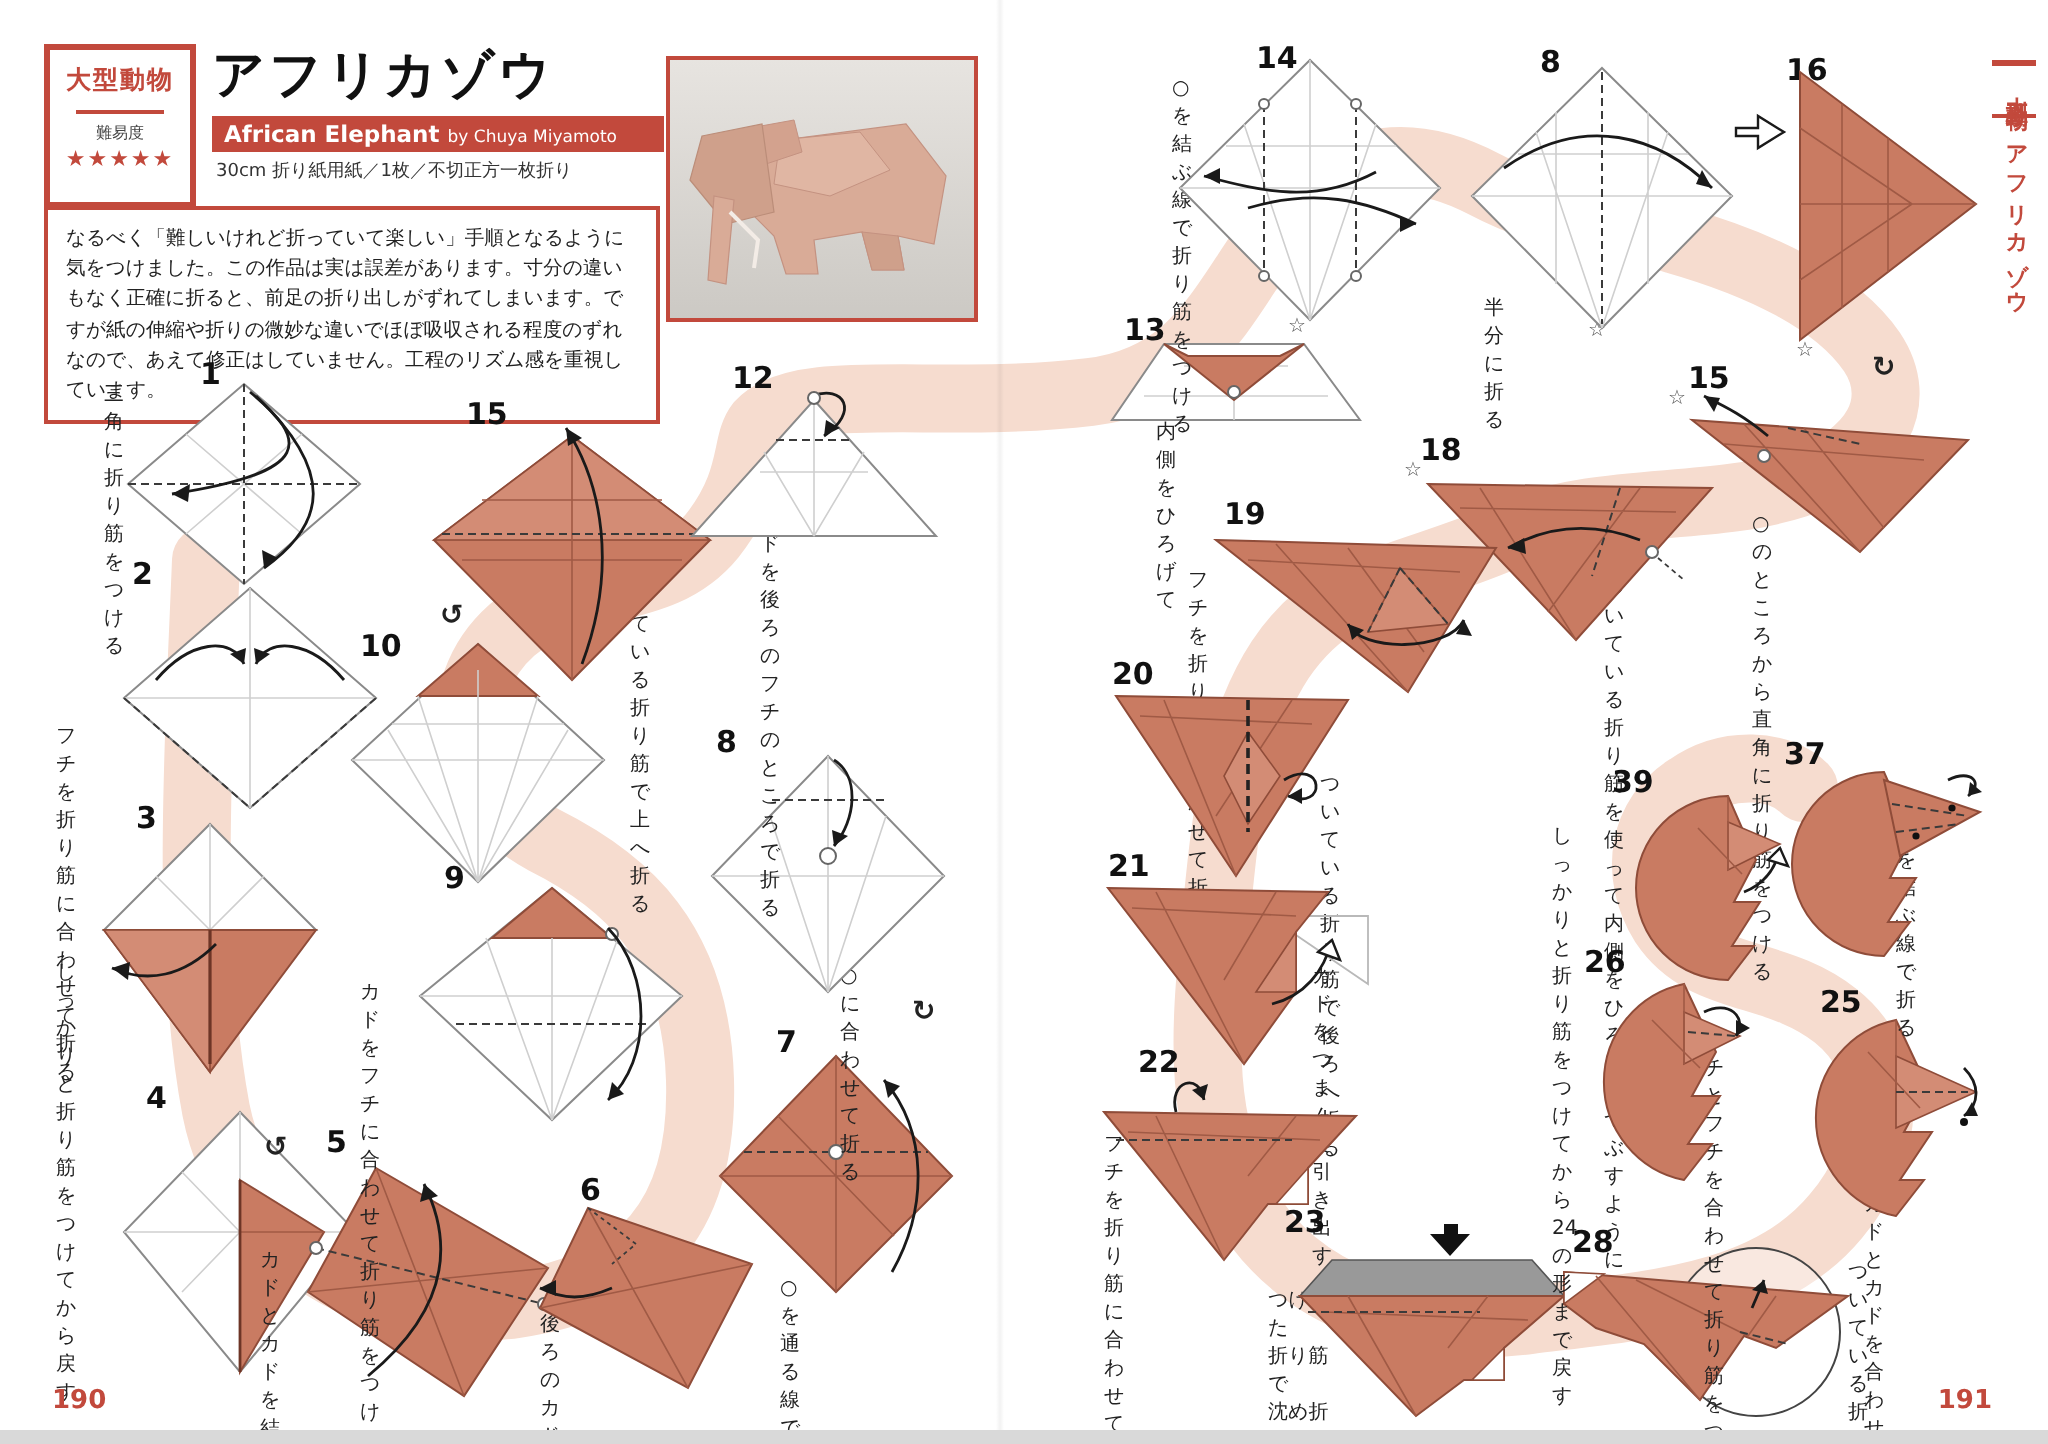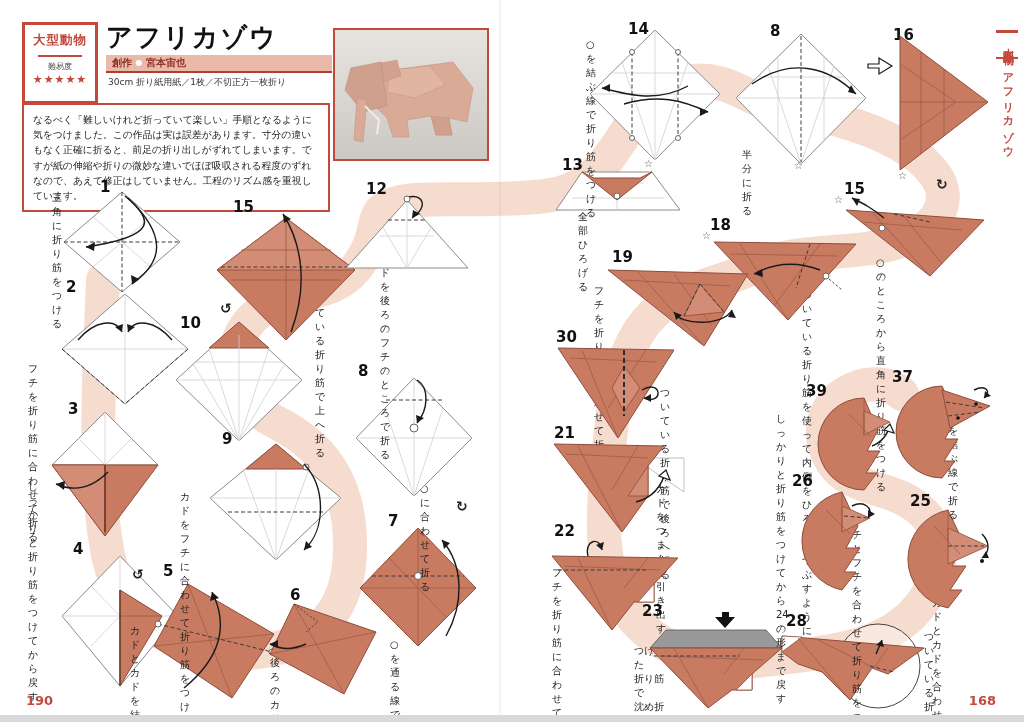--- a/index.html
+++ b/index.html
@@ -70,24 +70,23 @@
 
 <div class="badge">
   <div class="cat">大型動物</div>
   <div class="rule"></div>
   <div class="diff">難易度</div>
   <div class="stars">★★★★★</div>
 </div>
 
 <div class="titleblock">
   <div class="title">アフリカゾウ</div>
-  <div class="band2">
-    <span>創作</span>
-    <span class="dot">●</span>
-    <span>宮本宙也</span>
+  <div class="band1">
+    <span>African Elephant</span>
+    <span class="by">by Chuya Miyamoto</span>
   </div>
   <div class="spec">30cm 折り紙用紙／1枚／不切正方一枚折り</div>
 </div>
 
 <div class="introbox">
   <span>なるべく「難しいけれど折っていて楽しい」手順となるように気をつけました。この作品は実は誤差があります。寸分の違いもなく正確に折ると、前足の折り出しがずれてしまいます。ですが紙の伸縮や折りの微妙な違いでほぼ吸収される程度のずれなので、あえて修正はしていません。工程のリズム感を重視しています。</span>
 </div>
 
 <div class="photo">
   <svg width="151" height="128" viewBox="0 0 151 128">
@@ -283,21 +282,21 @@
     <path class="lc" d="M 65 4 V 72 M 38 40 L 92 40 M 65 72 L 40 30 M 65 72 L 90 30"></path>
     <path class="dash" d="M 46 24 H 84"></path>
     <path class="arr" d="M 64 2 C 80 -4 88 10 70 22"></path>
       <polygon class="ah" points="70,22 71,14 78,18"></polygon>
     <circle class="cir" cx="65" cy="3" r="3"></circle>
   </svg>
 </div>
 
 <div class="step" style="left:548px;top:156px">
   <span class="num" style="left:14px;top:0">13</span>
-  <div class="cap" style="left:30px;top:54px">全部ひろげる</div>
+  <div class="cap" style="left:30px;top:54px">内側をひろげて</div>
   <svg style="left:4px;top:12px" width="132" height="46">
     <polygon class="wp" points="30,4 100,4 128,42 4,42"></polygon>
     <path class="lc" d="M 65 22 V 42 M 20 30 H 112 M 40 15 L 92 15"></path>
     <polygon class="cp" points="30,4 65,32 100,4 88,10 42,10"></polygon>
     <circle class="cir" cx="65" cy="28" r="3"></circle>
   </svg>
 </div>
 
 <div class="step" style="left:586px;top:20px">
   <span class="num" style="left:42px;top:0">14</span>
@@ -390,21 +389,21 @@
     <path class="dc" d="M 34 6 L 100 80 M 20 14 L 126 20 M 70 8 L 108 60"></path>
     <polygon class="cp2" points="96,18 120,46 80,50"></polygon>
     <path class="dash" d="M 96 18 L 80 50 M 96 18 L 120 46"></path>
     <path class="arr" d="M 70 46 C 76 60 120 60 128 44"></path>
     <polygon class="ah" points="70,46 72,54 78,49"></polygon>
       <polygon class="ah" points="128,44 124,51 132,52"></polygon>
   </svg>
 </div>
 
 <div class="step" style="left:548px;top:328px">
-  <span class="num" style="left:8px;top:0">30</span>
+  <span class="num" style="left:8px;top:0">20</span>
   <div class="cap" style="left:112px;top:58px">ついている
 折り筋で
 後ろへ折る</div>
   <svg style="left:8px;top:16px" width="125" height="98">
     <polygon class="cp" points="2,4 118,6 62,94"></polygon>
     <path class="dc" d="M 26 6 L 62 94 M 14 14 L 100 18 M 90 6 L 52 64"></path>
     <polygon class="cp2" points="68,22 84,44 68,68 56,44"></polygon>
     <path d="M 68 6 V 72" stroke="#222" stroke-width="1.8" stroke-dasharray="5 3"></path>
     <path class="arr" d="M 86 46 C 106 34 108 62 88 54"></path>
       <polygon class="ah" points="88,54 95,50 95,58"></polygon>
@@ -419,21 +418,21 @@
     <polygon points="82,18 132,18 132,52" fill="none" stroke="#b9b9b9" stroke-width="0.9"></polygon>
     <polygon class="cp" points="2,4 112,6 96,26 96,56 70,92"></polygon>
     <path class="dc" d="M 26 6 L 70 92 M 14 14 L 96 18 M 86 6 L 60 50"></path>
     <polygon class="cp2" points="96,26 96,56 76,56"></polygon>
     <path class="arr" d="M 84 62 C 100 58 110 46 114 30"></path>
       <polygon class="oa" points="114,30 107,36 118,40"></polygon>
   </svg>
 </div>
 
 <div class="step" style="left:542px;top:522px">
-  <span class="num" style="left:12px;top:0">22</span>
+  <span class="num" style="left:27px;top:0">22</span>
   <div class="cap" style="left:10px;top:44px">フチを
 折り筋に
 合わせて
 折り筋をつける</div>
   <svg style="left:8px;top:16px" width="135" height="96">
     <polygon class="cp" points="2,18 128,20 104,46 104,64 84,64 62,92"></polygon>
     <path class="dc" d="M 28 20 L 62 92 M 14 28 L 110 32 M 98 20 L 74 50"></path>
     <polygon points="104,46 104,64 88,64" fill="#fff" stroke="#8f4c39" stroke-width="0.8"></polygon>
     <path class="dash" d="M 8 32 H 96"></path>
     <path class="arr" d="M 38 18 C 34 2 50 -2 52 12"></path>
@@ -530,14 +529,14 @@
     <polygon class="cp" points="50,8 98,24 58,46"></polygon>
     <path class="dash" d="M 54 20 L 92 26 M 56 34 L 88 30"></path>
     <circle cx="84" cy="22" r="1.8" fill="#111"></circle>
       <circle cx="66" cy="36" r="1.8" fill="#111"></circle>
     <path class="arr" d="M 82 8 C 94 2 100 10 92 16"></path>
       <polygon class="ah" points="92,16 93,9 99,14"></polygon>
   </svg>
 </div>
 
 <span class="pageno" style="left:26px">190</span>
-<span class="pageno" style="right:28px">168</span>
+<span class="pageno" style="right:28px">191</span>
 <div class="bottombar"></div>
 
 </body></html>

